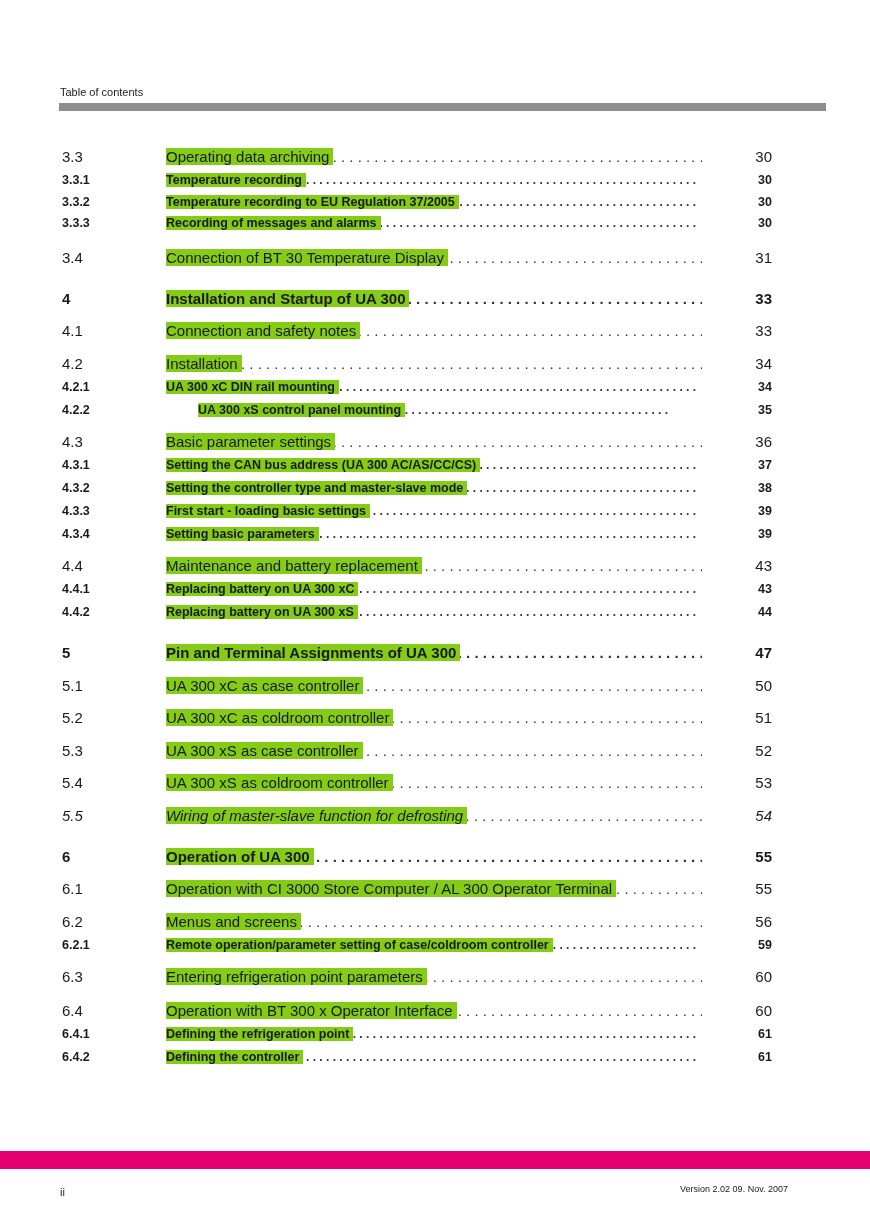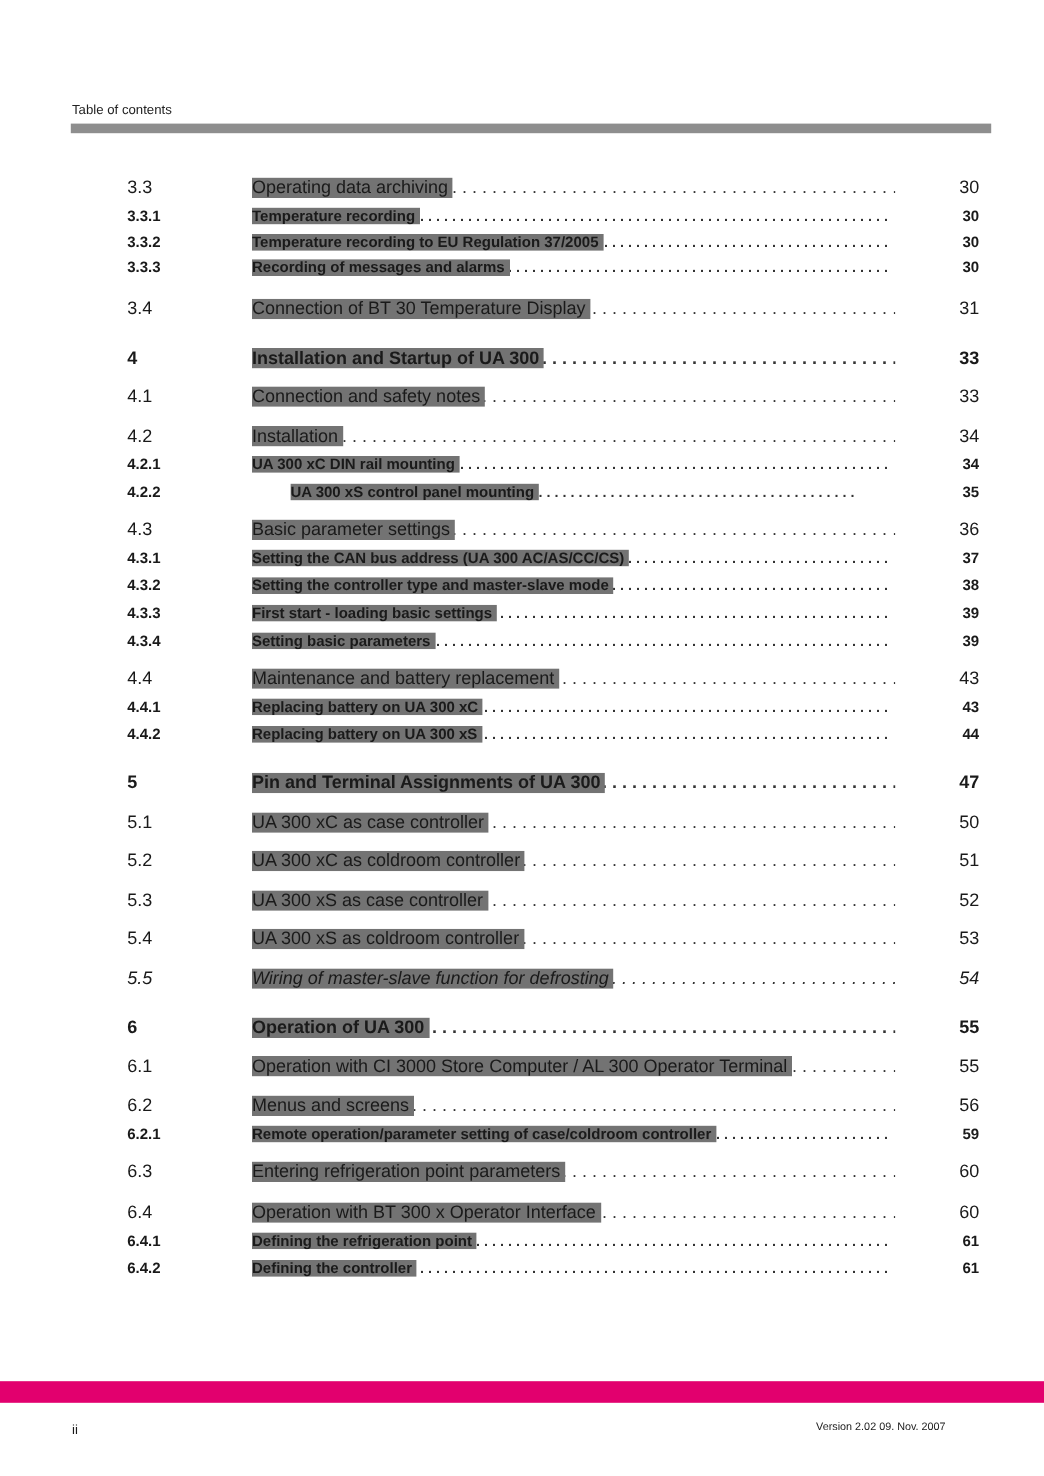--- a/index.html
+++ b/index.html
@@ -1,23 +1,23 @@
 <!DOCTYPE html>
 <html><head>
 <meta charset="utf-8">
 <style>
   html,body{margin:0;padding:0;background:#fff;}
   body{width:870px;height:1230px;position:relative;font-family:"Liberation Sans",sans-serif;color:#1a1a1a;overflow:hidden;}
   .header-label{position:absolute;left:60px;top:86px;font-size:11px;color:#222;}
   .header-bar{position:absolute;left:59px;top:103px;width:767px;height:8px;background:#8e8e8e;}
   .toc{position:absolute;left:62px;top:0;width:710px;}
-  .row{position:absolute;left:0;width:710px;display:flex;align-items:center;white-space:nowrap;margin-left:44px;}
+  .row{position:absolute;left:0;width:710px;display:flex;align-items:center;white-space:nowrap;}
   .num{width:104px;flex:none;}
   .title{flex:1;overflow:hidden;position:relative;}
-  .title span.t{background:#737373;padding-right:4px;position:relative;z-index:1;}
+  .title span.t{background:#84cc16;padding-right:4px;position:relative;z-index:1;}
   .title::after{content:". . . . . . . . . . . . . . . . . . . . . . . . . . . . . . . . . . . . . . . . . . . . . . . . . . . . . . . . . . . . . . . . . . . . . . . . . . . . . . . . . . . . . . . . . . . . . . . . . . . . . . . . . . . . . . . . . . . . . . . . . . . . . . . . . . . . . . . . . . . . . . .";position:absolute;left:0;bottom:0;white-space:nowrap;letter-spacing:0;}
   .page{width:50px;flex:none;text-align:right;}
   .lvl2{font-size:15px;}
   .lvl2 .title{margin-right:20px;}
   .lvl3{font-size:12.5px;font-weight:bold;}
   .lvl3 .title{margin-right:26px;}
   .lvl3 .page{width:46px;}
   .lvl1{font-size:15px;font-weight:bold;}
   .lvl1 .title{margin-right:20px;}
   .title::after{color:#333;}

